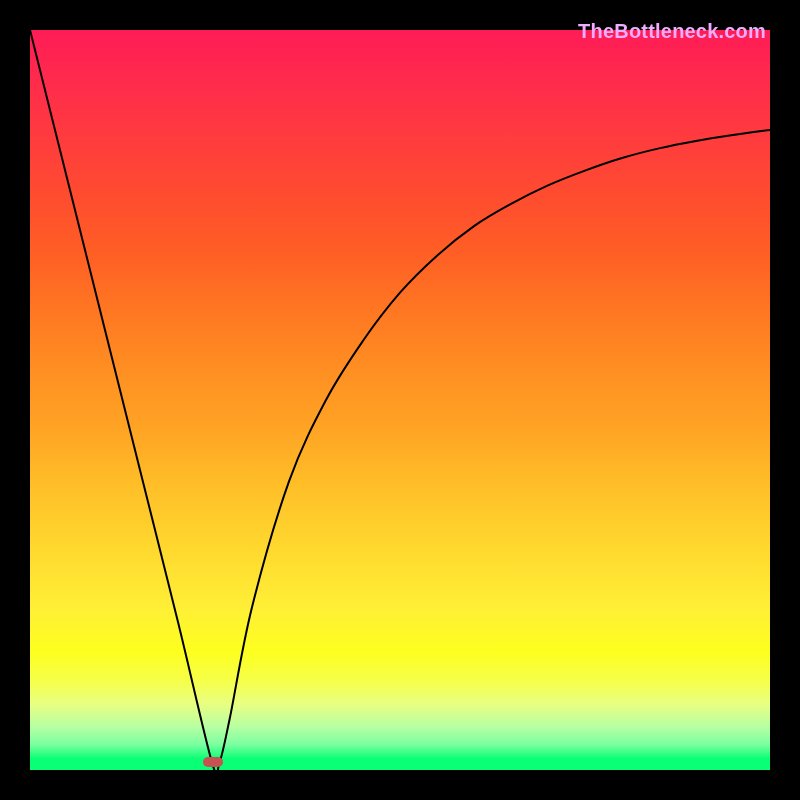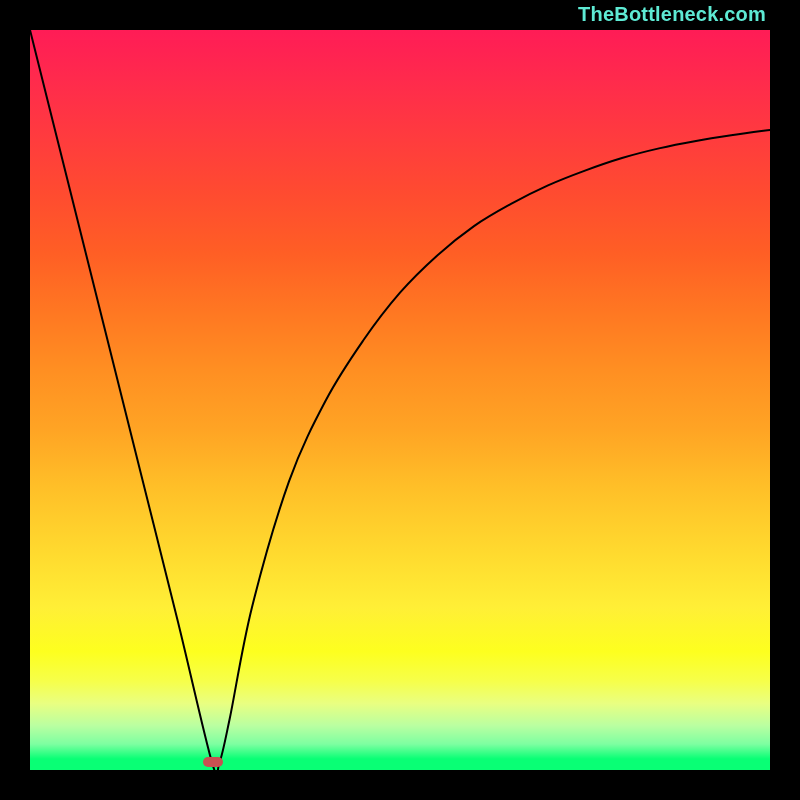--- a/index.html
+++ b/index.html
@@ -22,22 +22,22 @@
     #fdff1f 84%,
     #f6ff4a 88%,
     #e9ff81 91%,
     #baffa1 94%,
     #7dffa1 96.5%,
     #09ff75 98.5%,
     #09ff75 100%);
 }
 .curve-layer{position:absolute;left:0;top:0;}
 .watermark{
-  position:absolute;top:3px;right:34px;
-  font:600 20px "Segoe UI",Arial,sans-serif;color:#5eead4;
+  position:absolute;top:20px;right:34px;
+  font:600 20px "Segoe UI",Arial,sans-serif;color:#f0abfc;
   letter-spacing:0.2px;
 }
 .minimum-marker{
   position:absolute;width:20px;height:10px;border-radius:5px;
   background:#c75252;
 }
 </style>
 </head>
 <body>
 

